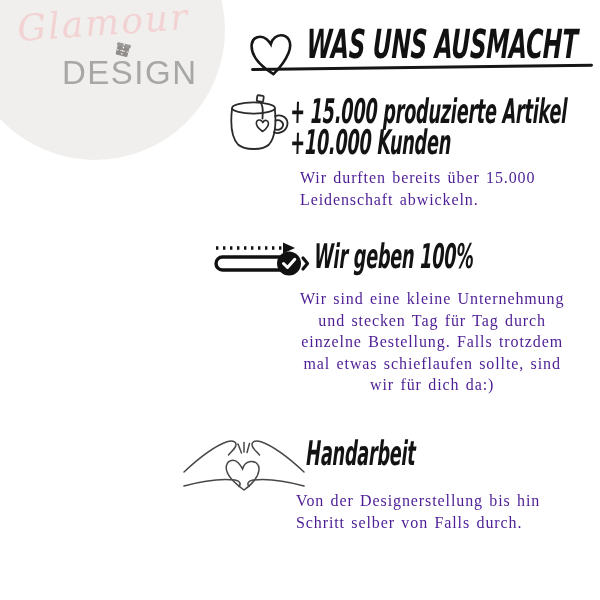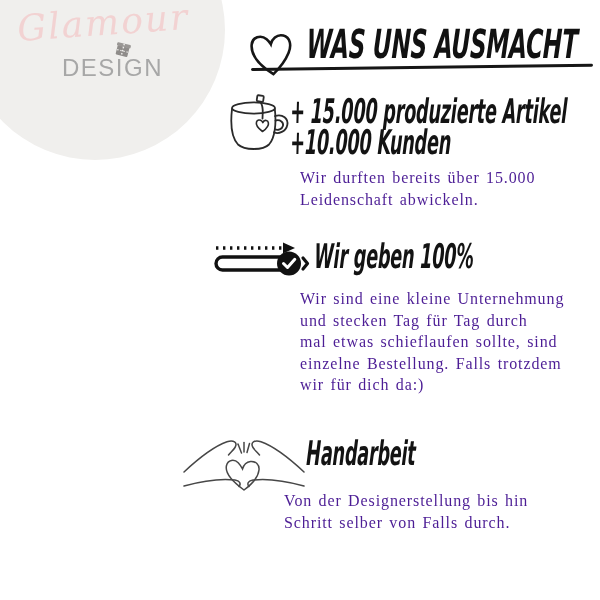--- a/index.html
+++ b/index.html
@@ -13,21 +13,21 @@
     border-radius:50%;background:#f0efed;
   }
   .logo-script{
     position:absolute;left:16px;top:8px;
     font-family:"DejaVu Serif",serif;font-style:italic;
     font-size:36px;color:#f2d2d2;letter-spacing:2px;transform:rotate(-4deg);
     transform-origin:0 0;white-space:nowrap;
   }
   .logo-word{
     position:absolute;left:62px;top:54px;
-    font-size:24px;font-weight:300;letter-spacing:1.5px;color:#a7a7a7;
+    font-size:33px;font-weight:300;letter-spacing:1.5px;color:#a7a7a7;
     white-space:nowrap;
   }
   .gift{position:absolute;left:114px;top:40px;transform:rotate(14deg);}
   
   .heart{position:absolute;left:246px;top:28px;}
   .page-title{position:absolute;left:306px;top:22px;font-size:40px;line-height:44px;color:#111;}
   .hw{
     display:block;width:max-content;white-space:nowrap;
     font-family:"DejaVu Sans",sans-serif;font-weight:700;font-style:italic;
     letter-spacing:-0.5px;transform-origin:0 100%;
@@ -46,23 +46,23 @@
   }
   .body-block{
     position:absolute;color:#4c1d95;
     font-family:"Liberation Serif",serif;font-size:16px;
     letter-spacing:0.9px;word-spacing:1.5px;
   }
   .body-block > div{white-space:nowrap;line-height:21.5px;}
   #heading-1{left:290px;top:96px;}
   #body-1{left:300px;top:167px;}
   #heading-2{left:314px;top:241px;}
-  #body-2{left:300px;top:288px;}
+  #body-2{left:300px;top:288px;text-align:center;}
   #heading-3{left:306px;top:438px;}
-  #body-3{left:284px;top:490px;}
+  #body-3{left:296px;top:490px;}
   .cup{position:absolute;left:224px;top:94px;}
   .progress{position:absolute;left:212px;top:240px;}
   .hands{position:absolute;left:182px;top:431px;}
 </style>
 </head>
 <body>
 
 <div class="canvas">
 
   <div class="logo-circle"></div>
@@ -110,22 +110,22 @@
     <circle cx="77" cy="23.5" r="12" fill="#111"></circle>
     <path d="M71.5 23.5 L75.5 27.5 L82.8 19.3" stroke="#ffffff" stroke-width="3" fill="none" stroke-linecap="round" stroke-linejoin="round"></path>
     <path d="M91 18 L95.5 23.5 L91 29" stroke="#111" stroke-width="3.2" fill="none" stroke-linecap="round" stroke-linejoin="round"></path>
   </svg>
   <div class="heading-block" id="heading-2">
       <div>Wir geben 100%</div>
     </div>
   <div class="body-block" id="body-2">
       <div>Wir sind eine kleine Unternehmung</div>
       <div>und stecken Tag für Tag durch</div>
+      <div>einzelne Bestellung. Falls trotzdem</div>
       <div>mal etwas schieflaufen sollte, sind</div>
-      <div>einzelne Bestellung. Falls trotzdem</div>
       <div>wir für dich da:)</div>
     </div>
 
   <svg class="hands" width="124" height="68" viewBox="0 0 124 68">
     <g fill="none" stroke="#474747" stroke-width="1.5" stroke-linecap="round">
       <path d="M62 59 C51 51 42.5 42.5 44.5 34.5 C45.9 28.8 52.3 27.7 56.2 31.8 C58.6 34.3 60.5 38 60.5 38 C61.5 34.5 64.5 31 68.5 30.5 C73.6 30 77.6 33.5 77 39 C76.2 46.5 69.5 53.5 62 59 Z"></path>
       <path d="M2 41 C17 27 33 15 45 10.8 C51.5 8.6 56 11.5 53 16.5 C51.5 19 48.5 21.5 46.5 24"></path>
       <path d="M122 41 C107 27 91 15 79 10.8 C72.5 8.6 68 11.5 71 16.5 C72.5 19 75.5 21.5 77.5 24"></path>
       <path d="M2 55 C20 50 40 47.5 53 49 C57.5 49.6 59.5 52.5 57 55.5"></path>
       <path d="M122 55 C104 50 84 47.5 71 49 C66.5 49.6 64.5 52.5 67 55.5"></path>

